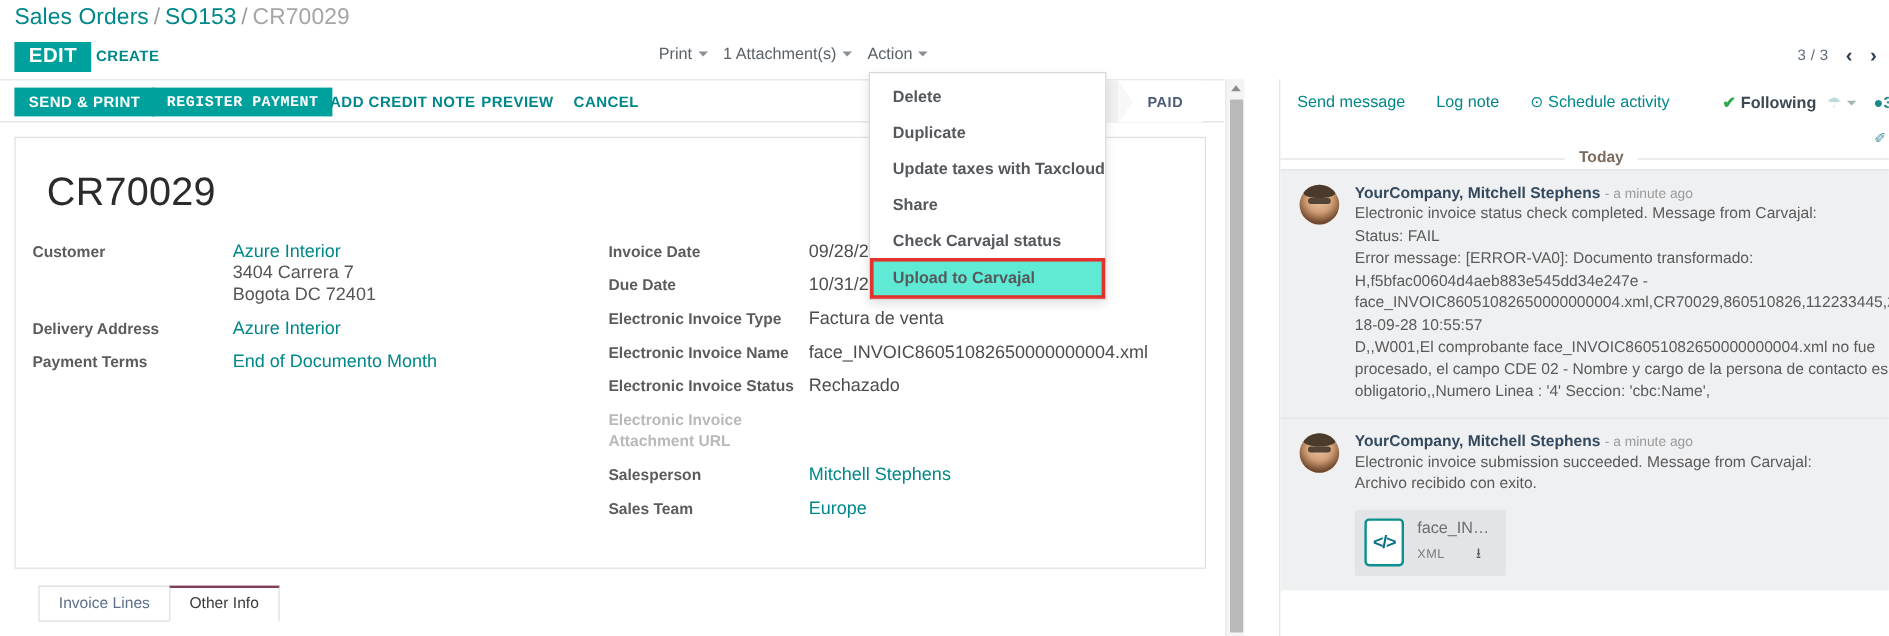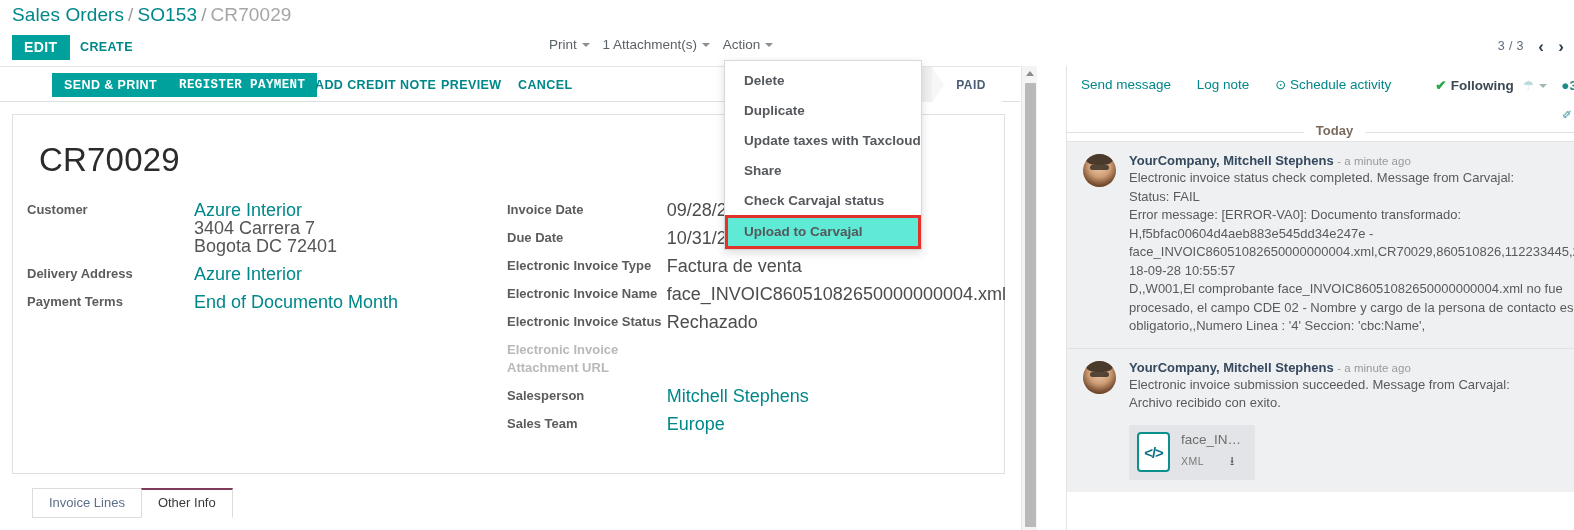--- a/index.html
+++ b/index.html
@@ -24,21 +24,21 @@
   .bc .sep { color: #9b9b9b; margin: 0 4px; }
   .bc .current { color: #a6a6a6; }
 
   
   .control-row {
     position:absolute; left:0; top:33px; width:1574px; height:33px;
   }
   .btn-edit {
     position:absolute; left:12px; top:2px;
     background: #00a09d; color:#fff;
-    font-size: 14px; font-weight: 700; letter-spacing:.4px;
+    font-size: 17px; font-weight: 700; letter-spacing:.4px;
     padding: 5px 12px 6px 12px; border:0; cursor:pointer;
     line-height: 14px;
   }
   .btn-create {
     position:absolute; left:70px; top:2px;
     background: transparent; color:#00878a;
     font-size:12.5px; font-weight:700; letter-spacing:.4px;
     padding:5px 10px 6px 10px; border:0; cursor:pointer; line-height:14px;
   }
   .cog-group { position:absolute; left:549px; top:4px; font-size:13.5px; }
@@ -63,21 +63,20 @@
   .statusbar {
     position:absolute; left:0; top:66px; width:1020px; height:36px;
     border-top:1px solid #e4e4e4; border-bottom:1px solid #dfdfdf;
     background:#fff;
   }
   .sb-btn {
     position:absolute; top:6px; height:24px;
     font-size:12.5px; font-weight:700; letter-spacing:.4px;
     line-height:24px; cursor:pointer; border:0; padding:0 12px;
     font-family: "Liberation Sans", sans-serif;
-    margin-left: 40px;
   }
   .sb-primary { background:#00a09d; color:#fff; }
   .sb-link { background:transparent; color:#00878a; }
 
   .status-pipeline {
     position:absolute; right:18px; top:0px; height:35px; display:flex; align-items:stretch;
     overflow:hidden;
   }
   .st {
     position:relative; display:flex; align-items:center;
@@ -112,21 +111,21 @@
   .fgroups { position:absolute; left:0; top:86px; width:993px; }
   .col-left { position:absolute; left:14px; top:0; width:480px; }
   .col-right{ position:absolute; left:494px; top:0; width:499px; }
   table.ftab { border-collapse:collapse; width:100%; }
   table.ftab td { vertical-align:top; padding: 0 0 10px 0; }
   td.lbl {
     width:167px; font-weight:700; color:#5c5c5c; font-size:13px; line-height:18px;
     padding-right:10px;
   }
   td.lbl.muted { color:#b9b9b9; font-weight:700; }
-  td.val { font-size:18px; color:#4c4c4c; line-height:18px; }
+  td.val { font-size:15px; color:#4c4c4c; line-height:18px; }
   td.val a { color:#00878a; text-decoration:none; }
   .addr-line { display:block; color:#555; }
 
   
   .notebook { position:absolute; left:12px; top:488px; width:993px; }
   .nb-tabs { display:flex; margin-left:20px; }
   .nb-tab {
     padding: 6px 16px 7px 16px; font-size:13px; color:#5c6f8a;
     border:1px solid #dcdcdc; border-bottom:1px solid #dcdcdc;
     background:#fff; cursor:pointer; margin-right:-1px;

